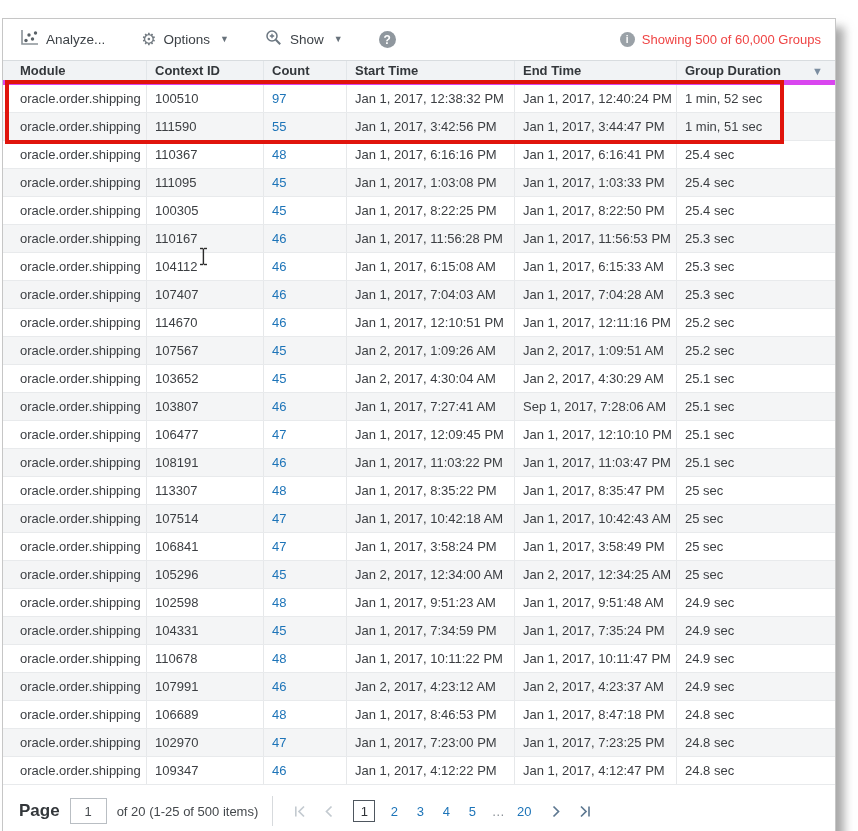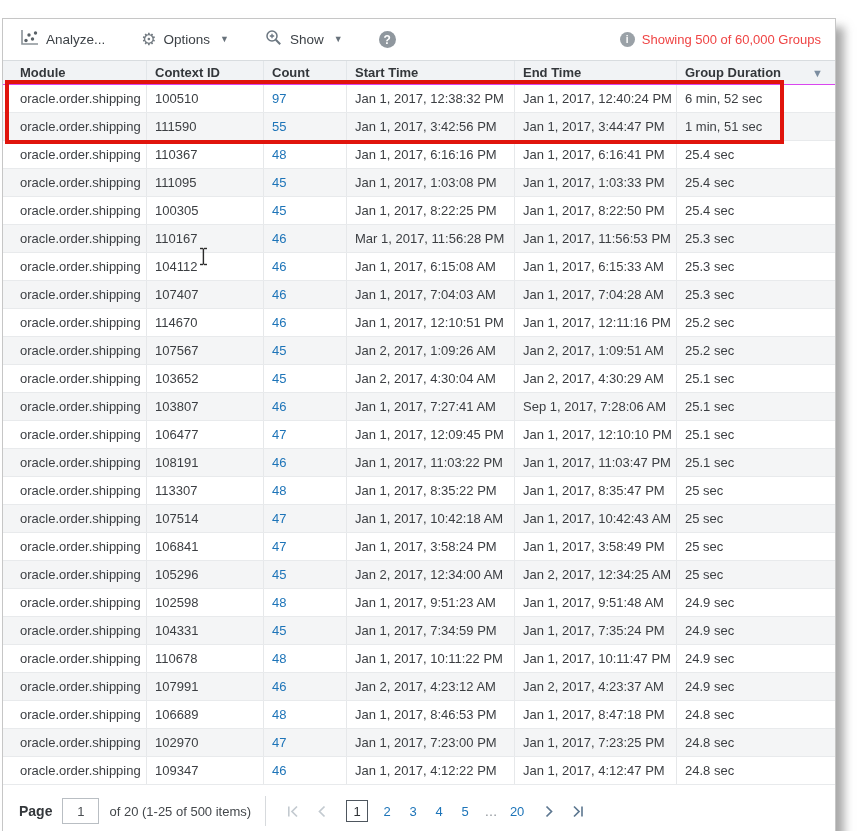--- a/index.html
+++ b/index.html
@@ -18,41 +18,41 @@
   .gear-glyph { font-size:17px; color:#737b82; line-height:1; }
   .circle-ic { border-radius:50%; background:#8f979e; color:#fff; font-weight:bold;
                display:flex; align-items:center; justify-content:center; }
   .help-circle { width:17px; height:17px; font-size:12px; cursor:pointer; }
   .spacer { flex:1; }
   .info-circle { width:15px; height:15px; font-size:10px; margin-right:7px; background:#9aa1a7; }
   .status { font-size:13px; color:#ef4444; white-space:nowrap; }
 
   
   .ghead { position:relative; display:grid; grid-template-columns:144px 117px 83px 168px 162px 1fr;
-           height:25px; background:#f1f3f5; border-top:1px solid #d8dcdf; border-bottom:1px solid #d946ef;text-align:center; }
+           height:25px; background:#f1f3f5; border-top:1px solid #d8dcdf; border-bottom:5px solid #d946ef;text-align:center; }
   .hcell { display:flex; align-items:center; font-weight:bold; font-size:13px; color:#33373b;
            padding-left:8px; border-right:1px solid #e2e6e9; white-space:nowrap; overflow:hidden; cursor:pointer; }
   .hcell.c0 { padding-left:17px; }
   .hcell.c5 { border-right:none; }
   .sort-ic { position:absolute; right:12px; top:50%; transform:translateY(-50%);
              color:#7b8da0; font-size:11px; line-height:1; }
 
   .gbody { height:700px; overflow:hidden;text-align:center; }
   .trow { display:grid; grid-template-columns:144px 117px 83px 168px 162px 1fr;
           height:28px; border-bottom:1px solid #e8eaec; background:#fff; }
   .trow:nth-child(even) { background:#f4f5f6; }
   .tcell { display:flex; align-items:center; font-size:13px; color:#3b3e42; padding-left:8px;
            border-right:1px solid #e6e8ea; white-space:nowrap; overflow:hidden; }
   .tcell.c0 { padding-left:17px; }
   .tcell.c5 { border-right:none; }
   .count-link { color:#1d74b8; text-decoration:none; cursor:pointer; }
 
   
   .pgbar { height:52px; display:flex; align-items:center; padding:0 16px; font-size:13px; color:#3a3e42; }
-  .pg-label { font-weight:bold; margin-right:10px; font-size:14px; color:#33373b; }
+  .pg-label { font-weight:bold; margin-right:10px; font-size:17px; color:#33373b; }
   .pg-input { width:37px; height:26px; border:1px solid #b9bec3; text-align:center; font-size:13px;
               color:#4a4e52; margin-right:10px; font-family:"Liberation Sans", sans-serif; }
   .pg-range { color:#44484c; margin-right:14px; white-space:nowrap; }
   .pg-sep { width:1px; height:30px; background:#d7dadd; margin-right:14px; }
   .pg-nav { width:26px; height:26px; display:flex; align-items:center; justify-content:center;
             margin-right:3px; cursor:pointer; }
   .pg-nav svg { display:block; }
   .pg-nav.disabled { cursor:default; }
   .pg-pages { display:flex; align-items:center; margin:0 5px; }
   .pg-num { min-width:20px; height:22px; display:flex; align-items:center; justify-content:center;
@@ -123,21 +123,21 @@
 
     <div class="gbody" id="tbody">
         <div class="trow">
           <div class="tcell c0">oracle.order.shipping</div>
           <div class="tcell c1">100510</div>
           <div class="tcell c2">
             <a class="count-link">97</a>
           </div>
           <div class="tcell c3">Jan 1, 2017, 12:38:32 PM</div>
           <div class="tcell c4">Jan 1, 2017, 12:40:24 PM</div>
-          <div class="tcell c5">6 min, 52 sec</div>
+          <div class="tcell c5">1 min, 52 sec</div>
         </div>
         <div class="trow">
           <div class="tcell c0">oracle.order.shipping</div>
           <div class="tcell c1">111590</div>
           <div class="tcell c2">
             <a class="count-link">55</a>
           </div>
           <div class="tcell c3">Jan 1, 2017, 3:42:56 PM</div>
           <div class="tcell c4">Jan 1, 2017, 3:44:47 PM</div>
           <div class="tcell c5">1 min, 51 sec</div>
@@ -171,21 +171,21 @@
           <div class="tcell c3">Jan 1, 2017, 8:22:25 PM</div>
           <div class="tcell c4">Jan 1, 2017, 8:22:50 PM</div>
           <div class="tcell c5">25.4 sec</div>
         </div>
         <div class="trow">
           <div class="tcell c0">oracle.order.shipping</div>
           <div class="tcell c1">110167</div>
           <div class="tcell c2">
             <a class="count-link">46</a>
           </div>
-          <div class="tcell c3">Mar 1, 2017, 11:56:28 PM</div>
+          <div class="tcell c3">Jan 1, 2017, 11:56:28 PM</div>
           <div class="tcell c4">Jan 1, 2017, 11:56:53 PM</div>
           <div class="tcell c5">25.3 sec</div>
         </div>
         <div class="trow">
           <div class="tcell c0">oracle.order.shipping</div>
           <div class="tcell c1">104112</div>
           <div class="tcell c2">
             <a class="count-link">46</a>
           </div>
           <div class="tcell c3">Jan 1, 2017, 6:15:08 AM</div>

